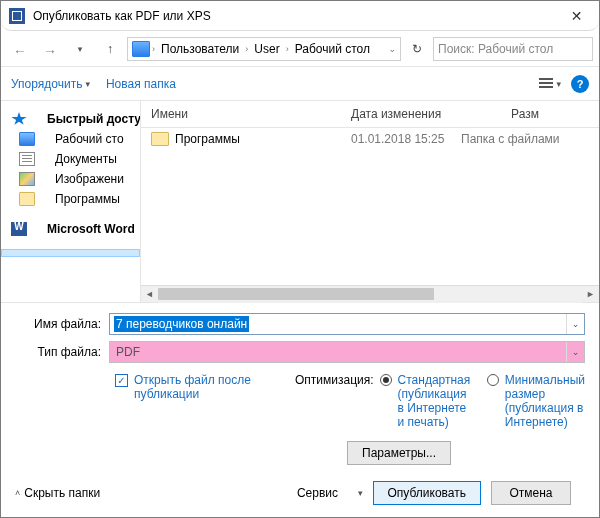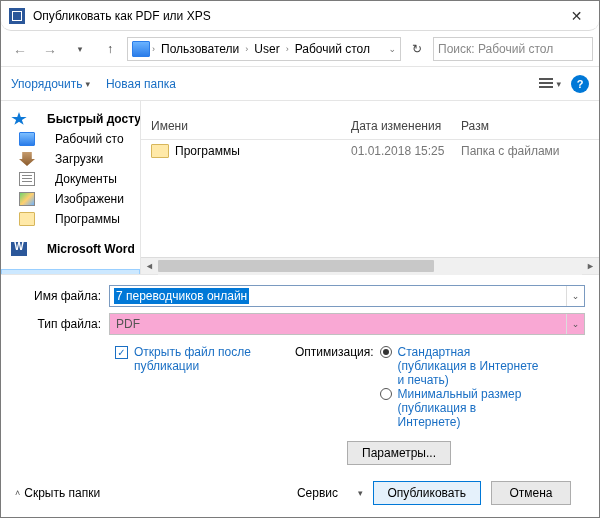--- a/index.html
+++ b/index.html
@@ -37,25 +37,25 @@
   .ico.star { background: #0d78d7; clip-path: polygon(50% 0%, 61% 35%, 98% 35%, 68% 57%, 79% 91%, 50% 70%, 21% 91%, 32% 57%, 2% 35%, 39% 35%); }
   .ico.desktop { background: linear-gradient(#7fc0ff,#2b7de9); border: 1px solid #2b7de9; border-radius: 1px; }
   .ico.down { background: linear-gradient(#c59b6d,#8a5a2b); clip-path: polygon(20% 0, 80% 0, 80% 50%, 100% 50%, 50% 100%, 0 50%, 20% 50%); }
   .ico.doc { background: #fff; border: 1px solid #888; position: relative; }
   .ico.doc::after { content: ""; position: absolute; left: 2px; right: 2px; top: 2px; bottom: 2px; background: repeating-linear-gradient(#888 0, #888 1px, transparent 1px, transparent 3px); }
   .ico.image { background: linear-gradient(135deg,#6fd36f,#ffcf6f,#6fb3ff); border: 1px solid #888; }
   .ico.folder { background: #ffe9a8; border: 1px solid #d7b65b; border-radius: 1px; }
   .ico.word { background: #2b579a; position: relative; }
   .ico.word::after { content: "W"; position: absolute; left: 0; right: 0; top: -1px; color: #fff; font-size: 10px; font-weight: bold; text-align: center; }
   .content { flex: 1; display: flex; flex-direction: column; min-width: 0; }
-  .colheads { display: flex; border-bottom: 1px solid #e5e5e5; padding: 6px 10px; color: #444; margin-top: 12px; }
+  .colheads { display: flex; border-bottom: 1px solid #e5e5e5; padding: 6px 10px; color: #444; }
   .colheads .c1 { width: 200px; }
   .colheads .c2 { width: 110px; }
   .colheads .c3 { width: 100px; }
-  .colheads .c4 { flex: 1; }
+  .colheads .c4 { flex: 1; text-align: center; }
   .rows { flex: 1; overflow: hidden; }
   .row { display: flex; padding: 4px 10px; align-items: center; }
   .row .c1 { width: 200px; display: flex; align-items: center; gap: 6px; }
   .row .c2 { width: 110px; color: #777; }
   .row .c3 { width: 100px; color: #777; }
   .row-icon { width: 18px; height: 14px; background: #ffe9a8; border: 1px solid #d7b65b; border-radius: 1px; }
   .hscroll { height: 17px; background: #f0f0f0; border-top: 1px solid #dcdcdc; display: flex; align-items: center; }
   .hscroll .arrow { width: 17px; height: 17px; display: flex; align-items: center; justify-content: center; color: #666; font-size: 9px; background: #f0f0f0; }
   .hscroll .track { flex: 1; height: 17px; background: #f0f0f0; position: relative; }
   .hscroll .thumb { position: absolute; left: 0; top: 2px; width: 65%; height: 12px; background: #c8c8c8; border-radius: 1px; }
@@ -64,21 +64,21 @@
   .formrow .lbl { width: 86px; text-align: right; }
   .formrow .field { flex: 1; height: 22px; border: 1px solid #7a9ac0; background: #fff; display: flex; align-items: center; padding: 0 4px; position: relative; }
   .formrow .field.sel-text span { background: #0078d7; color: #fff; padding: 1px 2px; }
   .formrow .field.plain { border: 1px solid #c0c0c0; background: #f9a8d4; color: #555; padding-left: 6px; }
   .formrow .field .dd { position: absolute; right: 0; top: 0; bottom: 0; width: 18px; display: flex; align-items: center; justify-content: center; color: #555; font-size: 9px; border-left: 1px solid #dcdcdc; }
   .opts { display: flex; padding: 4px 0 0 100px; gap: 40px; align-items: flex-start; }
   .checkbox { display: flex; align-items: flex-start; gap: 6px; color: #1a6fc4; max-width: 140px; }
   .checkbox .box { width: 13px; height: 13px; border: 1px solid #1a6fc4; display: flex; align-items: center; justify-content: center; color: #1a6fc4; font-size: 10px; flex: none; margin-top: 1px; }
   .optcol { display: flex; gap: 6px; }
   .optcol .optlbl { color: #000; }
-  .radios { display: flex; flex-direction: column; gap: 0; }
+  .radios { display: flex; flex-direction: row; gap: 13px; }
   .radio { display: flex; align-items: flex-start; gap: 6px; color: #1a6fc4; max-width: 160px; }
   .radio .r { width: 12px; height: 12px; border: 1px solid #555; border-radius: 50%; flex: none; margin-top: 1px; position: relative; }
   .radio .r.on::after { content: ""; position: absolute; left: 2px; top: 2px; width: 6px; height: 6px; background: #333; border-radius: 50%; }
   .param-row { display: flex; padding-left: 332px; margin-top: 6px; }
   .btn { height: 24px; padding: 0 14px; border: 1px solid #adadad; background: #e9e9e9; display: inline-flex; align-items: center; justify-content: center; }
   .btn.primary { border: 1px solid #0078d7; background: #e5f1fb; }
   .footer { display: flex; align-items: center; gap: 10px; padding: 10px 14px 0 0; }
   .footer .hide { display: flex; align-items: center; gap: 4px; padding-left: 0; }
   .footer .spacer { flex: 1; }
   .caret { font-size: 9px; color: #555; }
@@ -143,24 +143,20 @@
     <div class="sidebar">
       <div class="side-item top">
         <span class="ico star"></span>
         <span>Быстрый доступ</span>
       </div>
       <div class="side-item">
         <span class="ico desktop"></span>
         <span>Рабочий сто</span>
       </div>
       <div class="side-item">
-        <span class="ico down"></span>
-        <span>Загрузки</span>
-      </div>
-      <div class="side-item">
         <span class="ico doc"></span>
         <span>Документы</span>
       </div>
       <div class="side-item">
         <span class="ico image"></span>
         <span>Изображени</span>
       </div>
       <div class="side-item">
         <span class="ico folder"></span>
         <span>Программы</span>

